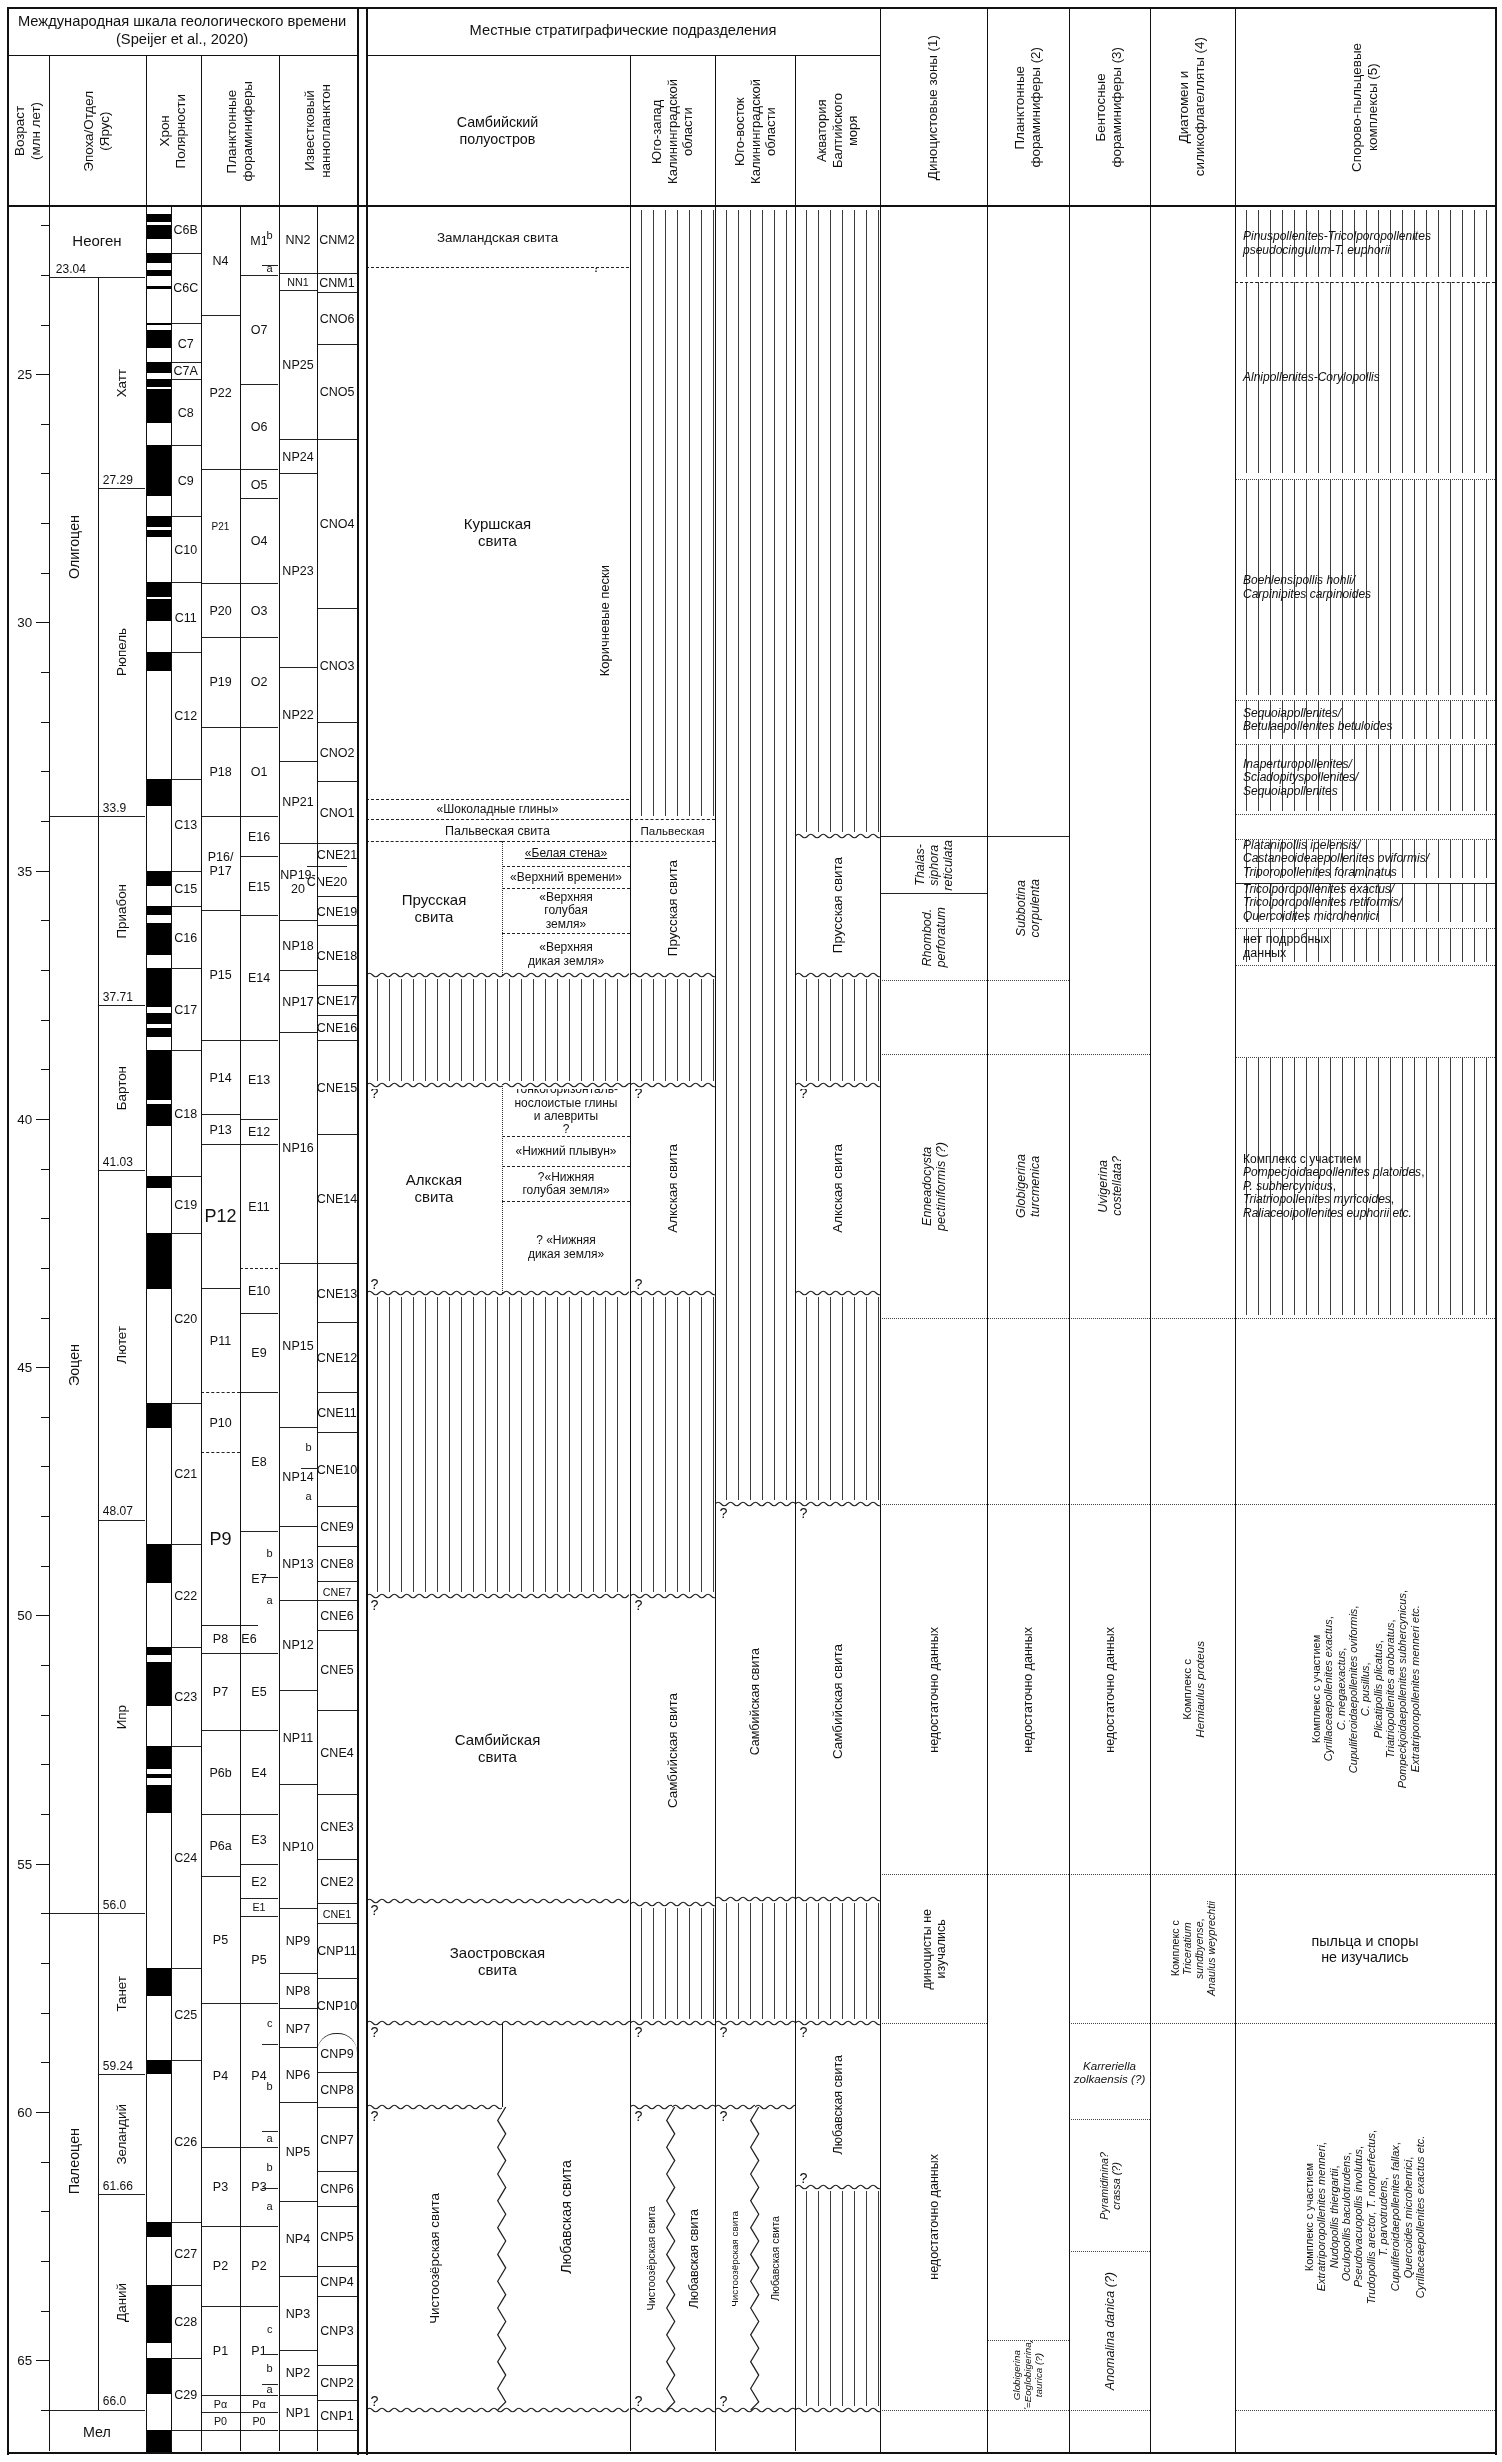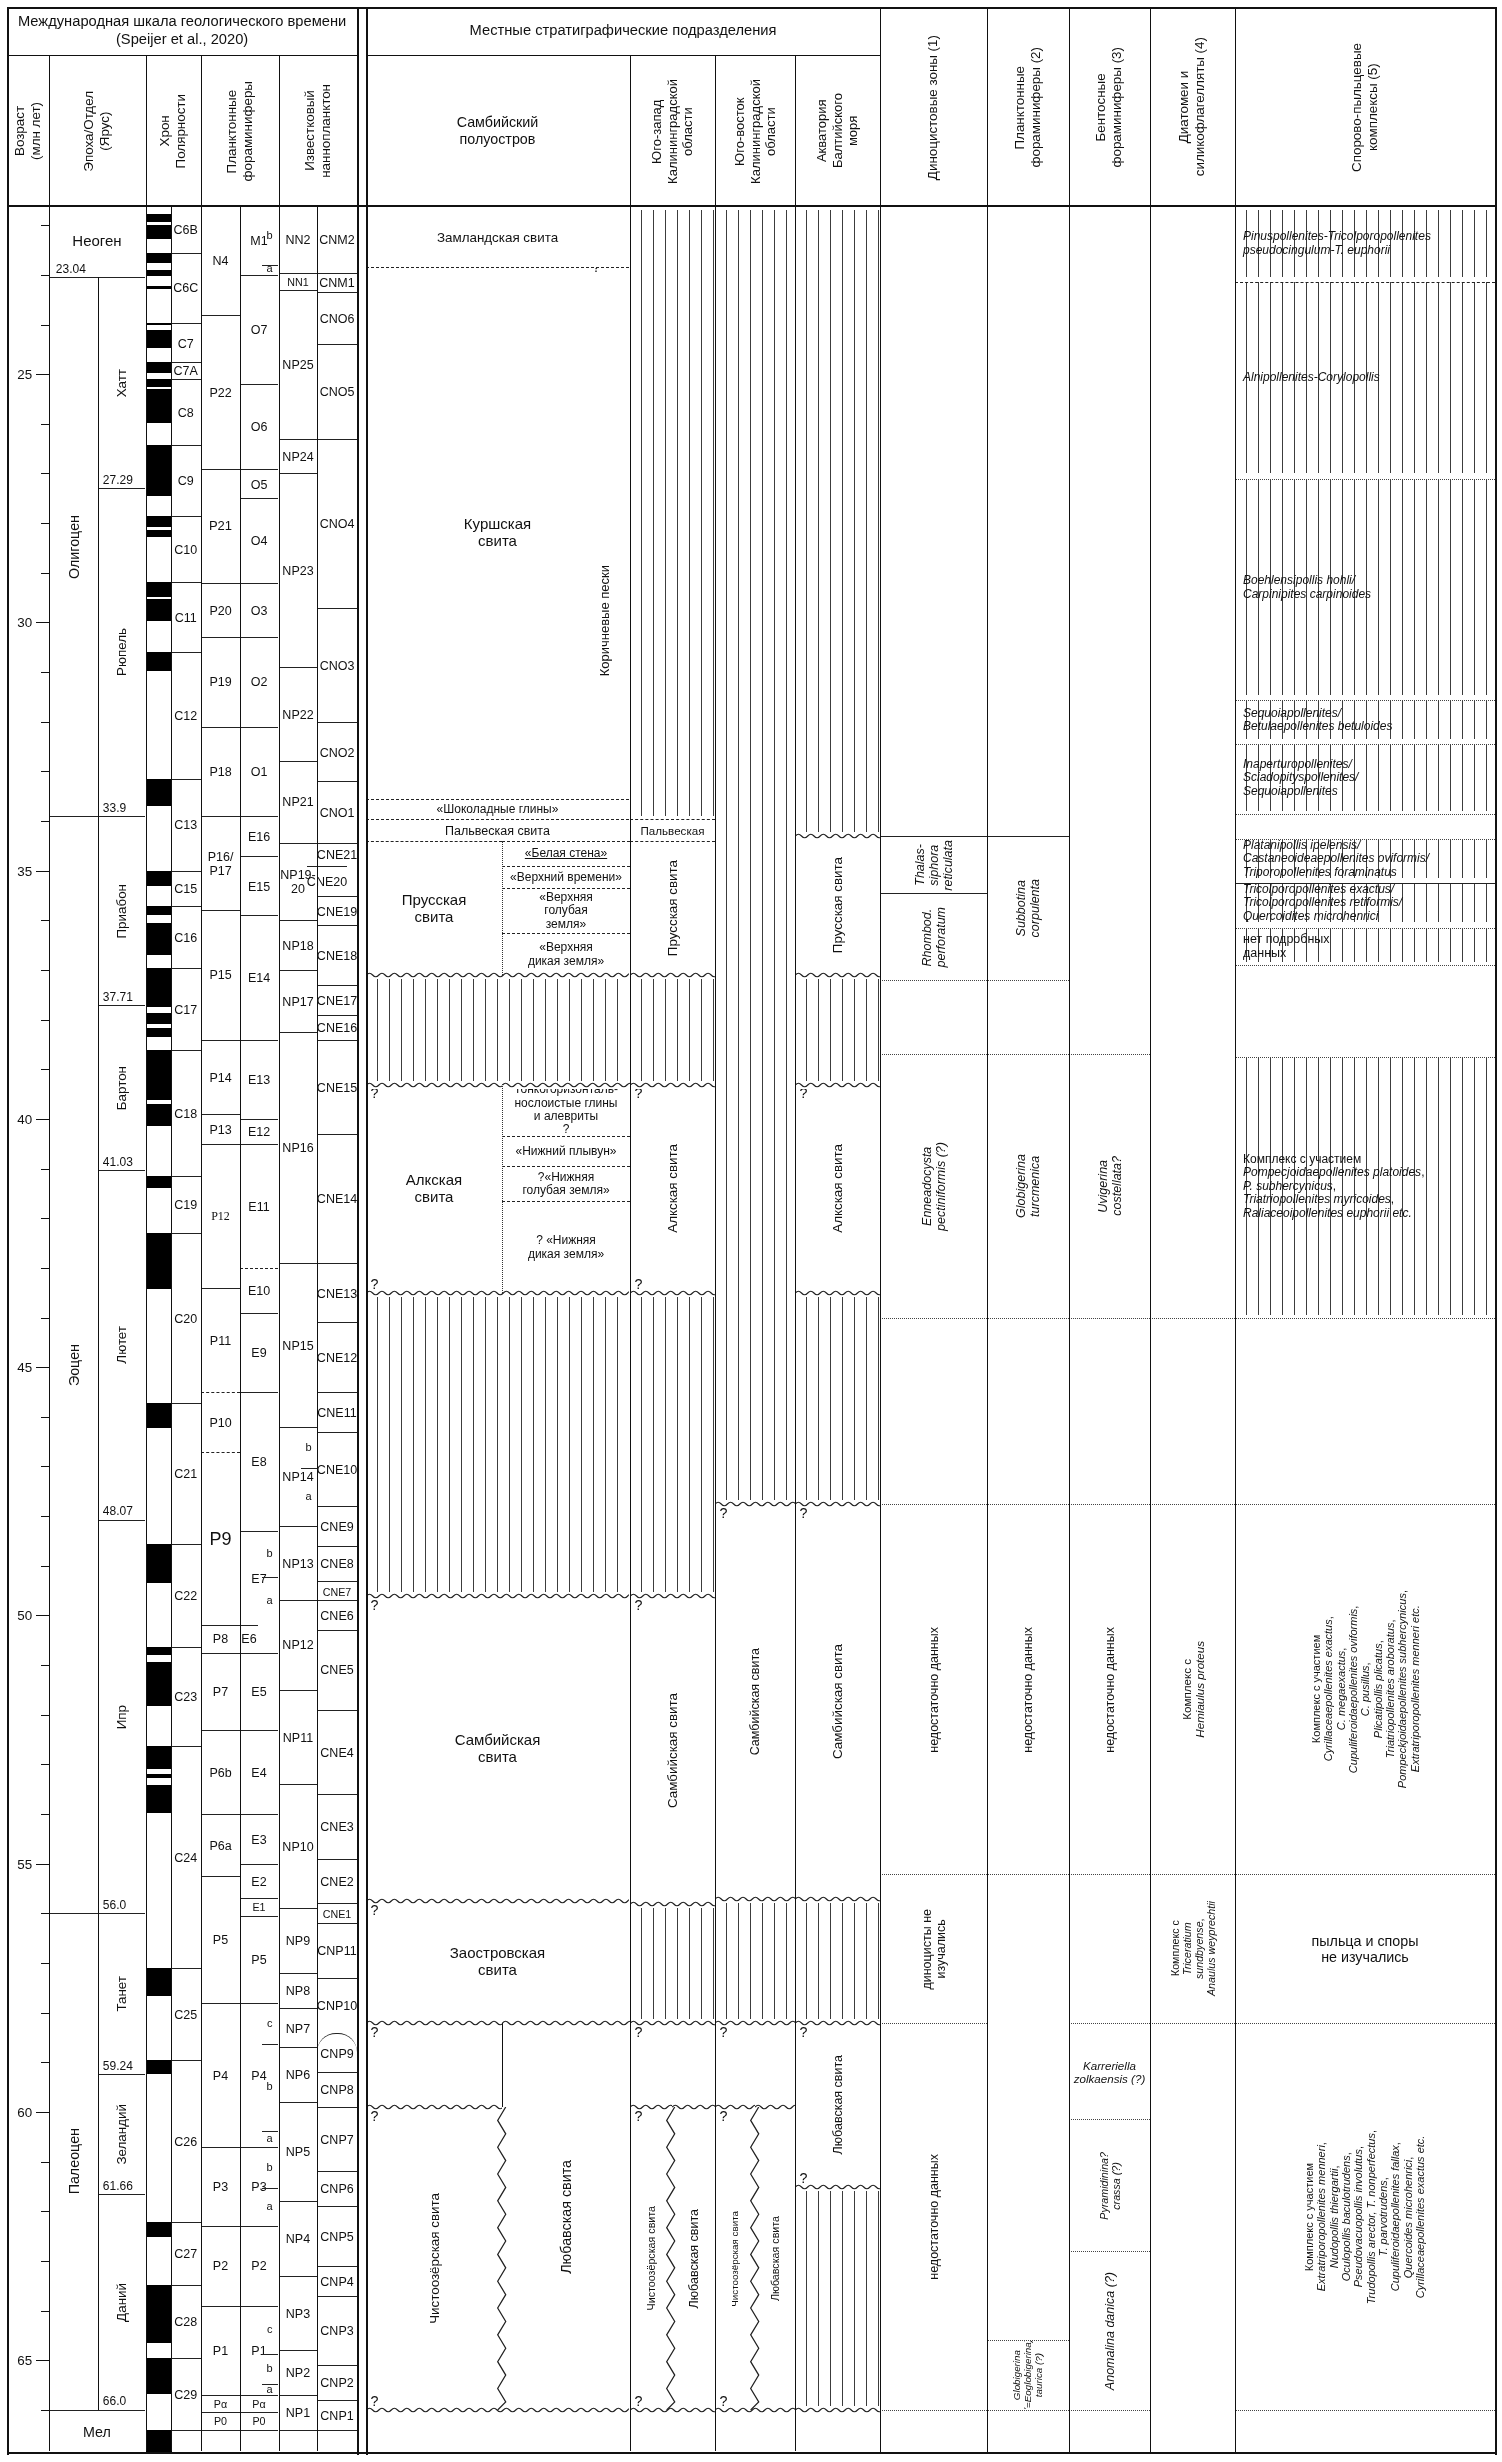--- a/index.html
+++ b/index.html
@@ -146,21 +146,21 @@
       <span class="lbl" style="font-size: 12.5px;">C29</span>
     </div>
     <div class="cell" style="left: 171px; top: 2430px; width: 29.5px; height: 22px; border-top: 1.3px solid rgb(34, 34, 34);"></div>
     <div class="cell" style="left: 201px; top: 207px; width: 39px; height: 107px; border-top: none;">
       <span class="lbl" style="font-size: 12.5px;">N4</span>
     </div>
     <div class="cell" style="left: 201px; top: 315px; width: 39px; height: 154px; border-top: 1.3px solid rgb(34, 34, 34);">
       <span class="lbl" style="font-size: 12.5px;">P22</span>
     </div>
     <div class="cell" style="left: 201px; top: 469px; width: 39px; height: 114px; border-top: 1.3px solid rgb(34, 34, 34);">
-      <span class="lbl" style="font-size: 13px;">P21</span>
+      <span class="lbl" style="font-size: 10px;">P21</span>
     </div>
     <div class="cell" style="left: 201px; top: 583px; width: 39px; height: 55px; border-top: 1.3px solid rgb(34, 34, 34);">
       <span class="lbl" style="font-size: 12.5px;">P20</span>
     </div>
     <div class="cell" style="left: 201px; top: 637px; width: 39px; height: 89px; border-top: 1.3px solid rgb(34, 34, 34);">
       <span class="lbl" style="font-size: 12.5px;">P19</span>
     </div>
     <div class="cell" style="left: 201px; top: 727px; width: 39px; height: 89px; border-top: 1.3px solid rgb(34, 34, 34);">
       <span class="lbl" style="font-size: 12.5px;">P18</span>
     </div>
@@ -170,21 +170,21 @@
     <div class="cell" style="left: 201px; top: 910px; width: 39px; height: 129px; border-top: 1.3px solid rgb(34, 34, 34);">
       <span class="lbl" style="font-size: 12.5px;">P15</span>
     </div>
     <div class="cell" style="left: 201px; top: 1040px; width: 39px; height: 74px; border-top: 1.3px solid rgb(34, 34, 34);">
       <span class="lbl" style="font-size: 12.5px;">P14</span>
     </div>
     <div class="cell" style="left: 201px; top: 1114px; width: 39px; height: 30px; border-top: 1.3px solid rgb(34, 34, 34);">
       <span class="lbl" style="font-size: 12.5px;">P13</span>
     </div>
     <div class="cell" style="left: 201px; top: 1144px; width: 39px; height: 144px; border-top: 1.3px solid rgb(34, 34, 34);">
-      <span class="lbl" style="font-size: 12px; font-family: Liberation Serif, serif;">P12</span>
+      <span class="lbl" style="font-size: 18px;">P12</span>
     </div>
     <div class="cell" style="left: 201px; top: 1288px; width: 39px; height: 104px; border-top: 1.3px solid rgb(34, 34, 34);">
       <span class="lbl" style="font-size: 12.5px;">P11</span>
     </div>
     <div class="cell" style="left: 201px; top: 1392px; width: 39px; height: 60px; border-top: 1.4px dashed rgb(34, 34, 34);">
       <span class="lbl" style="font-size: 12.5px;">P10</span>
     </div>
     <div class="cell" style="left: 201px; top: 1452px; width: 39px; height: 174px; border-top: 1.4px dashed rgb(34, 34, 34);">
       <span class="lbl" style="font-size: 18px;">P9</span>
     </div>

